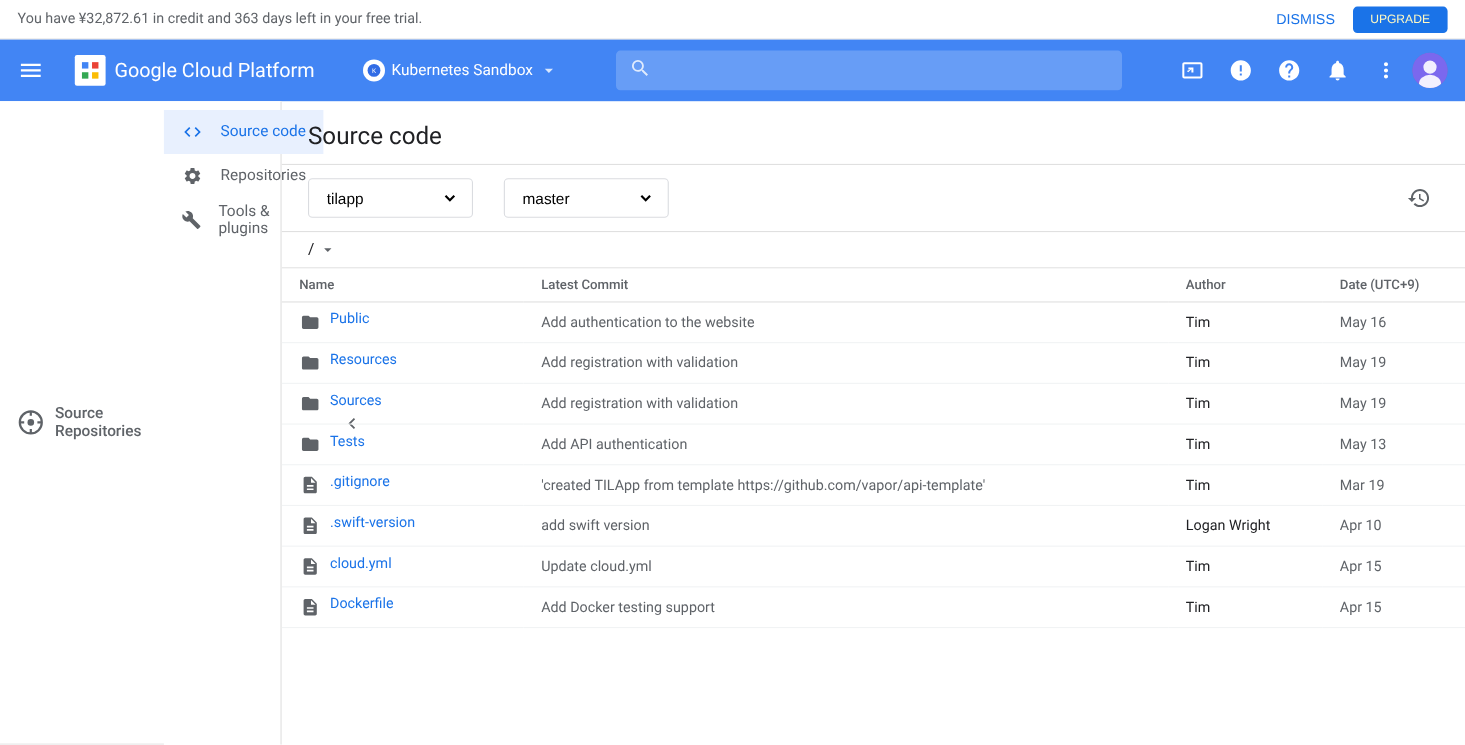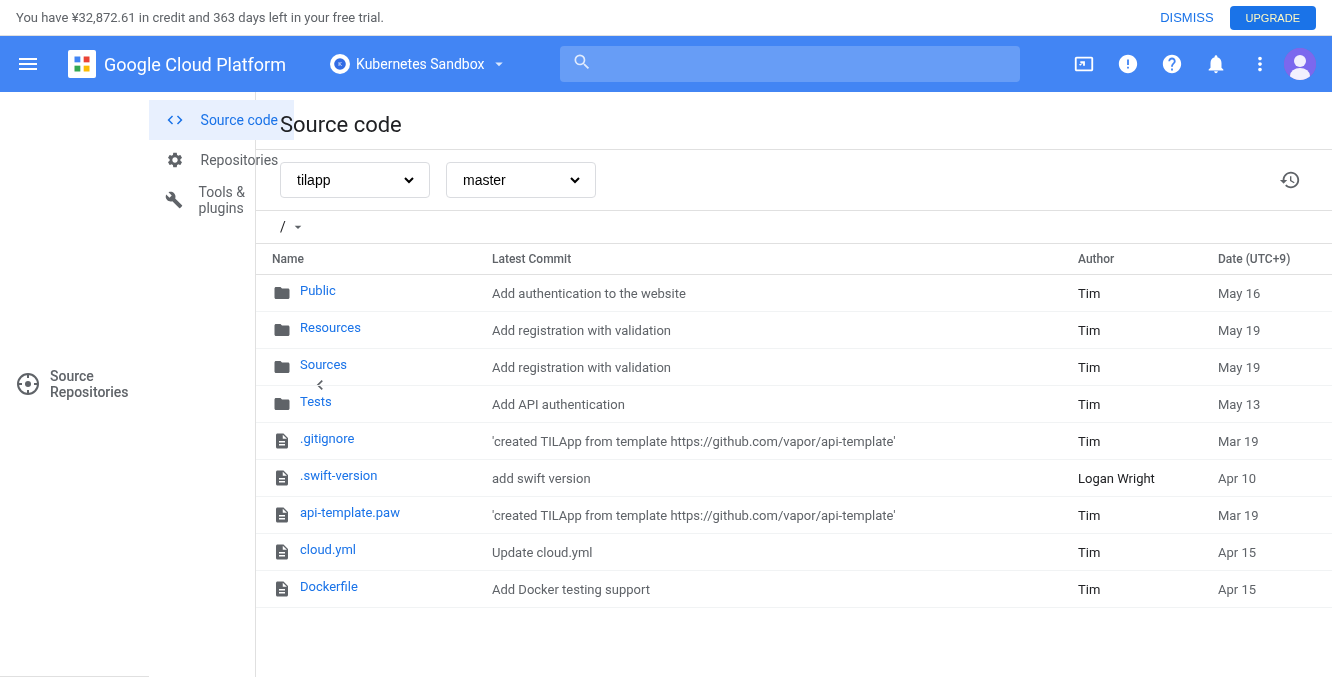--- a/index.html
+++ b/index.html
@@ -82,21 +82,21 @@
 
     
     .main-content { flex: 1; display: flex; flex-direction: column; overflow: hidden; }
     .content-header {
       padding: 20px 24px 12px; border-bottom: 1px solid #e0e0e0;
     }
     .page-title { font-size: 22px; font-weight: 400; color: #202124; }
 
     
     .toolbar {
-      display: flex; align-items: center; gap: 16px; padding: 12px 24px; border-bottom: 1px solid #e0e0e0;
+      display: flex; align-items: center; gap: 28px; padding: 12px 24px; border-bottom: 1px solid #e0e0e0;
     }
     .select-dropdown {
       height: 36px; border: 1px solid #dadce0; border-radius: 4px; padding: 0 12px;
       font-size: 14px; color: #202124; background: #fff; cursor: pointer; display: flex; align-items: center;
       gap: 8px; min-width: 150px;
     }
     .select-dropdown select { border: none; background: none; font-size: 14px; cursor: pointer; outline: none; flex: 1; }
     .history-btn {
       margin-left: auto; width: 36px; height: 36px; display: flex; align-items: center; justify-content: center;
       cursor: pointer; border-radius: 50%; color: #5f6368;
@@ -394,35 +394,20 @@
     <td class="date-cell">Apr 10</td>
   </tr>
             <tr>
     <td class="col-name">
       <div class="file-name">
         <span class="file-icon">
                     <svg width="18" height="18" viewBox="0 0 24 24" fill="#5f6368">
                       <path d="M14 2H6c-1.1 0-2 .9-2 2v16c0 1.1.89 2 2 2h12c1.1 0 2-.9 2-2V8l-6-6zm2 16H8v-2h8v2zm0-4H8v-2h8v2zm-3-5V3.5L18.5 9H13z"></path>
                     </svg>
                   </span>
-        <span>api-template.paw</span>
-      </div>
-    </td>
-    <td class="commit-msg">'created TILApp from template https://github.com/vapor/api-template'</td>
-    <td class="author-cell">Tim</td>
-    <td class="date-cell">Mar 19</td>
-  </tr>
-            <tr>
-    <td class="col-name">
-      <div class="file-name">
-        <span class="file-icon">
-                    <svg width="18" height="18" viewBox="0 0 24 24" fill="#5f6368">
-                      <path d="M14 2H6c-1.1 0-2 .9-2 2v16c0 1.1.89 2 2 2h12c1.1 0 2-.9 2-2V8l-6-6zm2 16H8v-2h8v2zm0-4H8v-2h8v2zm-3-5V3.5L18.5 9H13z"></path>
-                    </svg>
-                  </span>
         <span>cloud.yml</span>
       </div>
     </td>
     <td class="commit-msg">Update cloud.yml</td>
     <td class="author-cell">Tim</td>
     <td class="date-cell">Apr 15</td>
   </tr>
             <tr>
     <td class="col-name">
       <div class="file-name">

